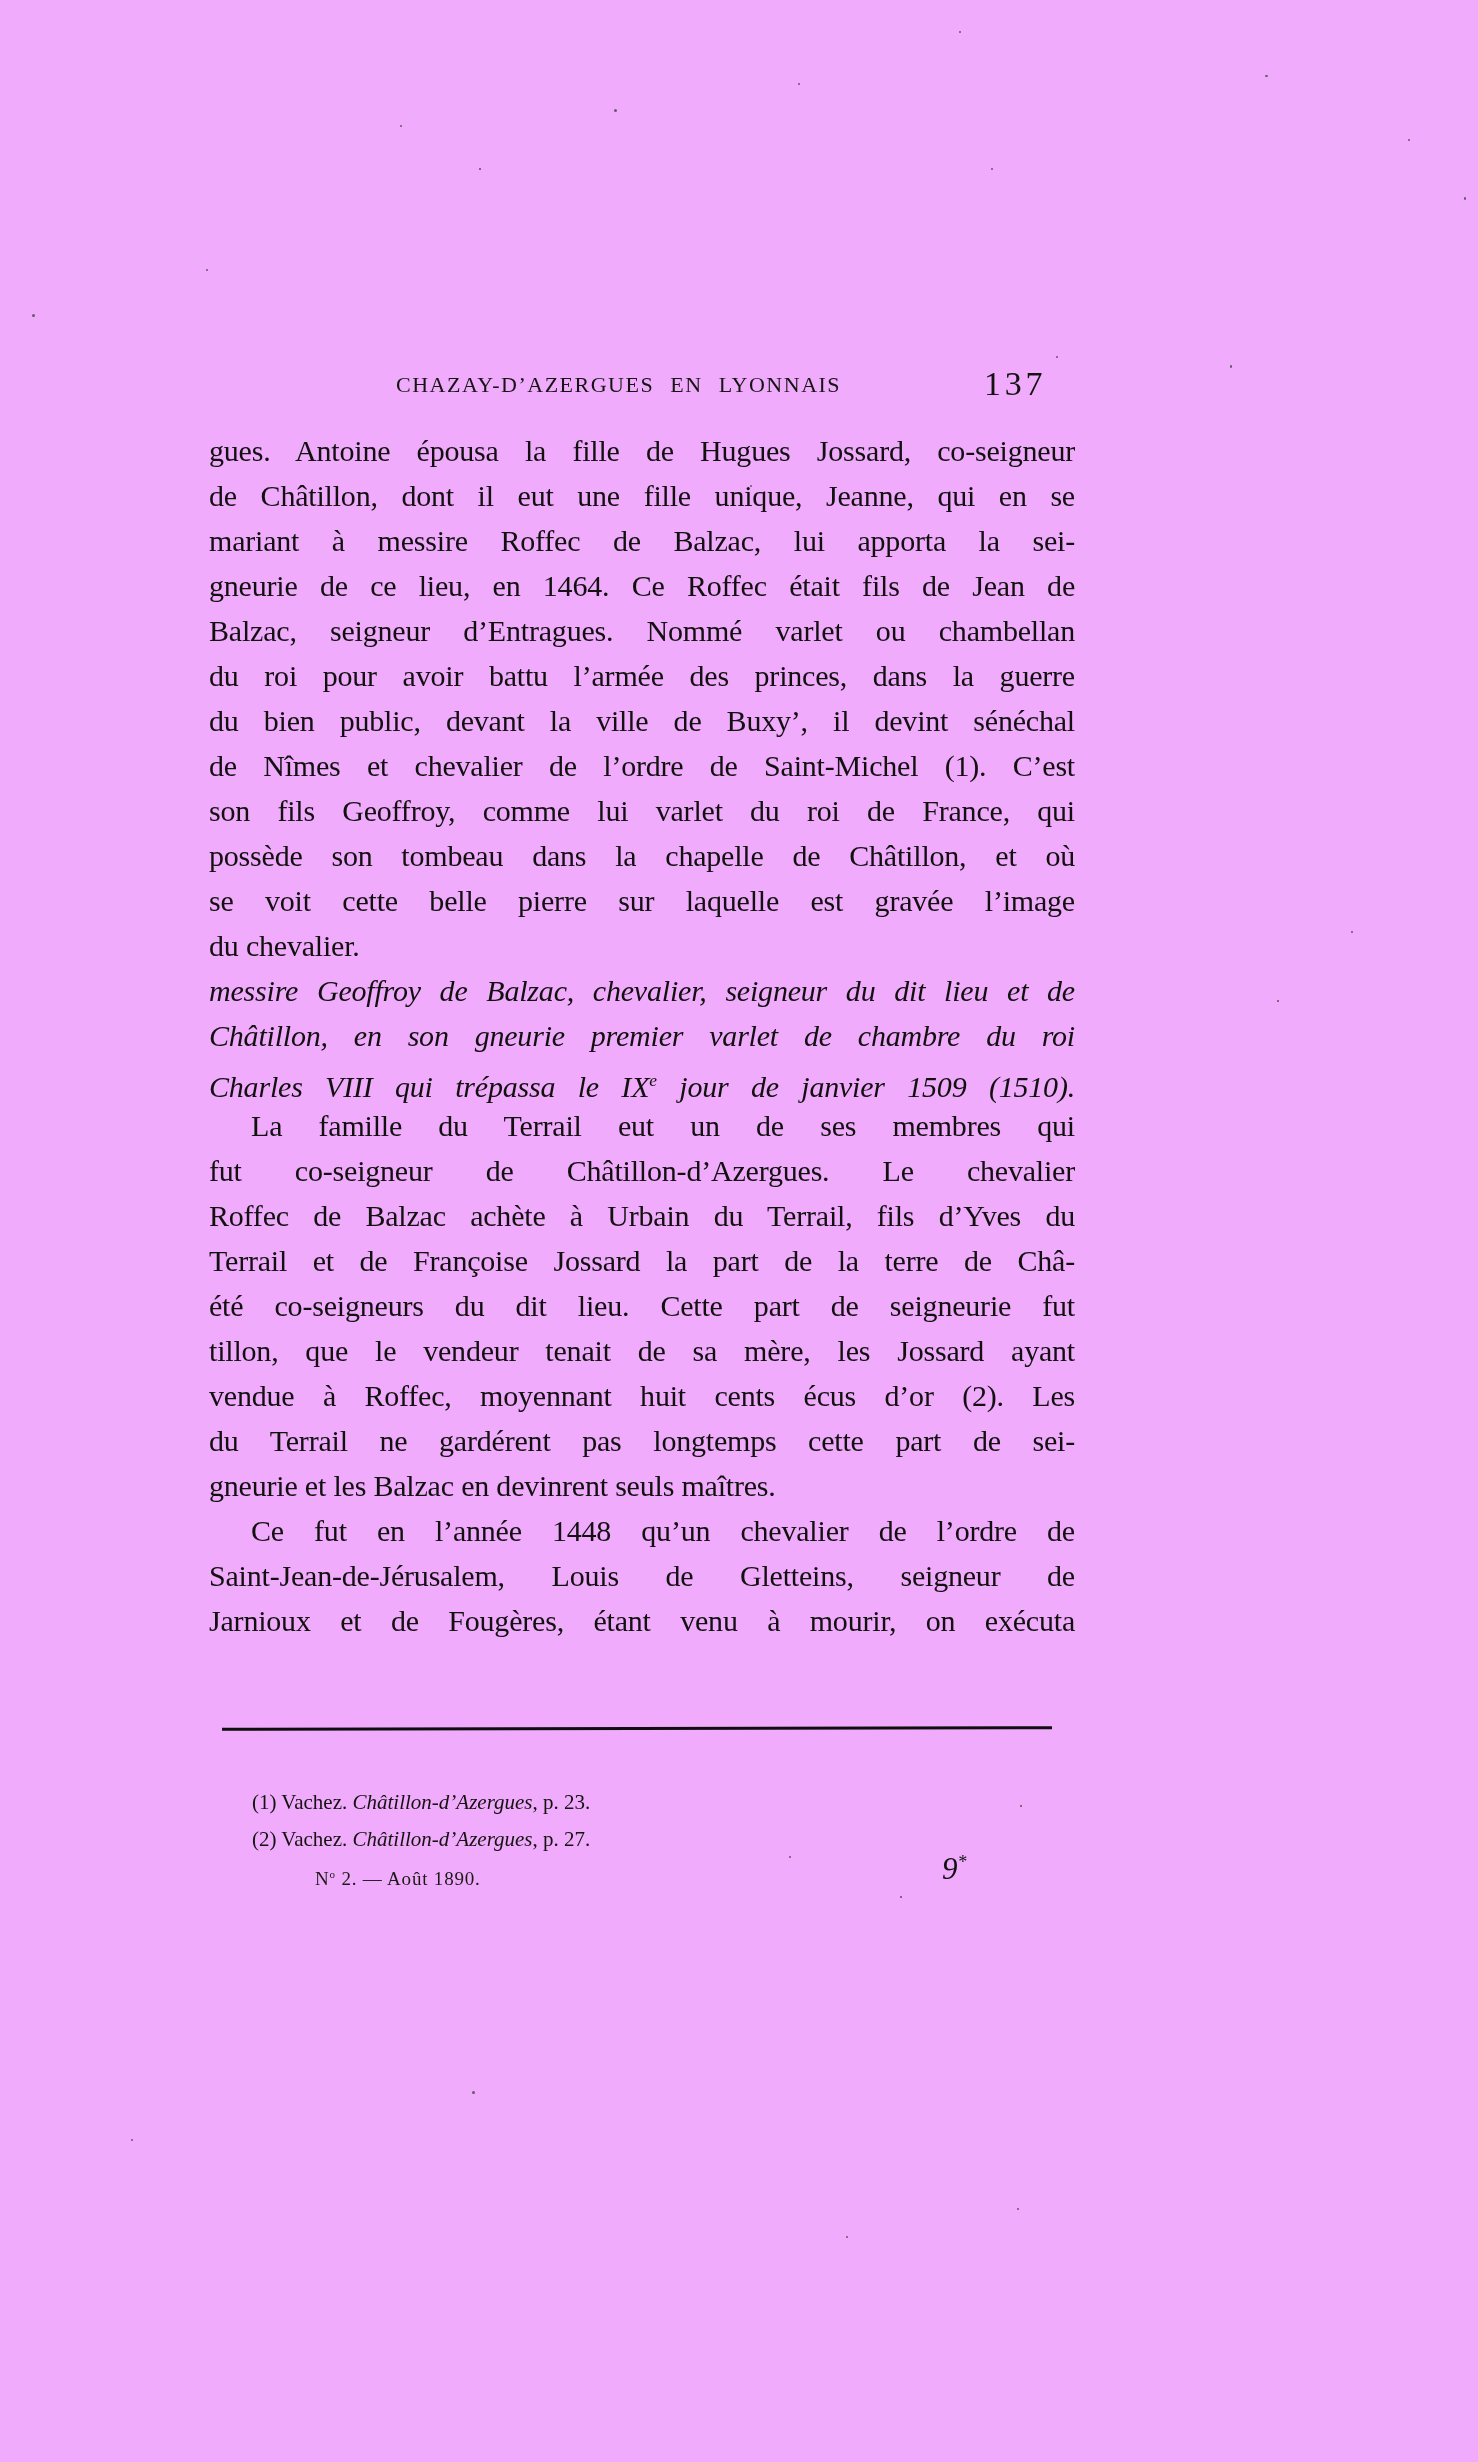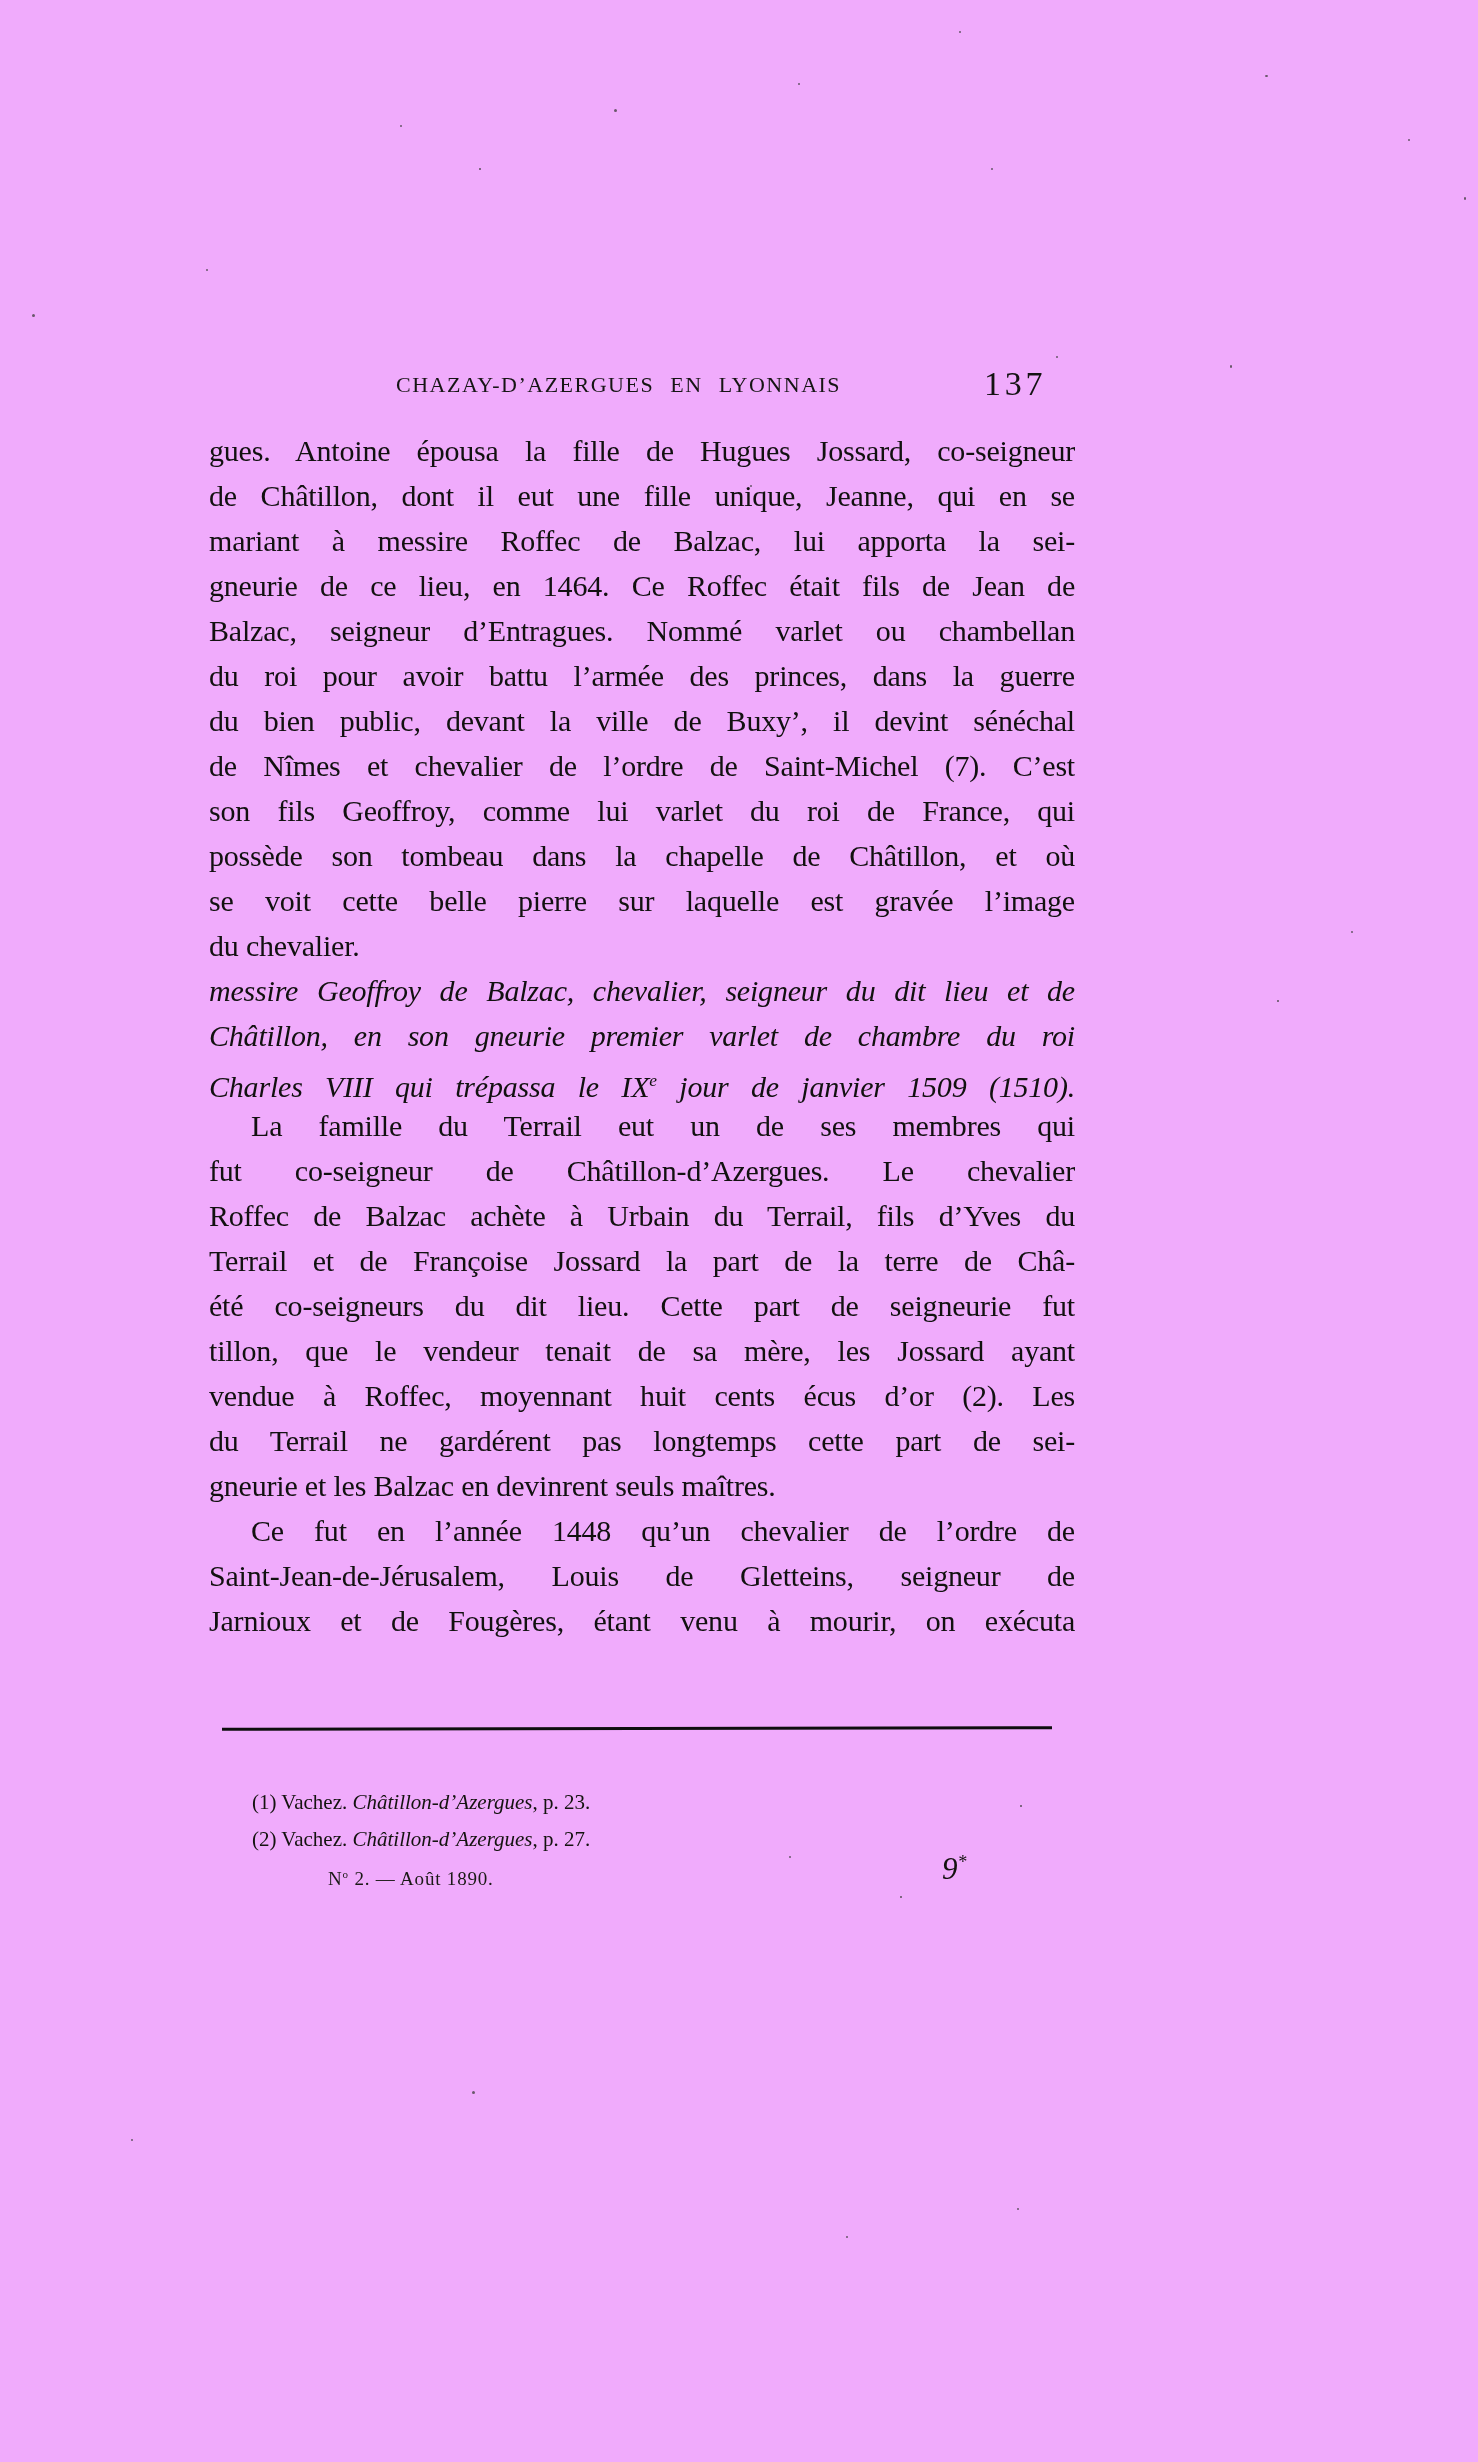--- a/index.html
+++ b/index.html
@@ -43,21 +43,21 @@
   
   .footnotes {
     position:absolute; left:252px; top:1784px; width:785px;
   }
   .fn-line {
     height:37px; line-height:37px;
     font-size:21px; color:#14130f;
   }
   
   .issue-line {
-    position:absolute; left:328px; top:1868px;
+    position:absolute; left:315px; top:1868px;
     font-size:19px; letter-spacing:0.8px; color:#1b1a16;
     white-space:nowrap;
   }
   .signature {
     position:absolute; left:942px; top:1851px;
     font-size:31px; font-style:italic; color:#141210;
   }
   
   .speck { position:absolute; background:#3c3c3a; border-radius:50%; opacity:.75; }
 </style>
@@ -71,21 +71,21 @@
   <div class="page-number">137</div>
 
   <div class="body-text" id="body-text">
       <div class="line"><span>gues. Antoine épousa la fille de Hugues Jossard, co-seigneur</span></div>
       <div class="line"><span>de Châtillon, dont il eut une fille unique, Jeanne, qui en se</span></div>
       <div class="line"><span>mariant à messire Roffec de Balzac, lui apporta la sei-</span></div>
       <div class="line"><span>gneurie de ce lieu, en 1464. Ce Roffec était fils de Jean de</span></div>
       <div class="line"><span>Balzac, seigneur d’Entragues. Nommé varlet ou chambellan</span></div>
       <div class="line"><span>du roi pour avoir battu l’armée des princes, dans la guerre</span></div>
       <div class="line"><span>du bien public, devant la ville de Buxy’, il devint sénéchal</span></div>
-      <div class="line"><span>de Nîmes et chevalier de l’ordre de Saint-Michel (7). C’est</span></div>
+      <div class="line"><span>de Nîmes et chevalier de l’ordre de Saint-Michel (1). C’est</span></div>
       <div class="line"><span>son fils Geoffroy, comme lui varlet du roi de France, qui</span></div>
       <div class="line"><span>possède son tombeau dans la chapelle de Châtillon, et où</span></div>
       <div class="line"><span>se voit cette belle pierre sur laquelle est gravée l’image</span></div>
       <div class="line lastline"><span>du chevalier.</span></div>
       <div class="line"><span class="it">messire Geoffroy de Balzac, chevalier, seigneur du dit lieu et de</span></div>
       <div class="line"><span class="it">Châtillon, en son gneurie premier varlet de chambre du roi</span></div>
       <div class="line"><span class="it">Charles VIII qui trépassa le IX</span><span class="it sup">e</span><span class="it"> jour de janvier 1509 (1510).</span></div>
       <div class="line indent"><span>La famille du Terrail eut un de ses membres qui</span></div>
       <div class="line"><span>fut co-seigneur de Châtillon-d’Azergues. Le chevalier</span></div>
       <div class="line"><span>Roffec de Balzac achète à Urbain du Terrail, fils d’Yves du</span></div>

